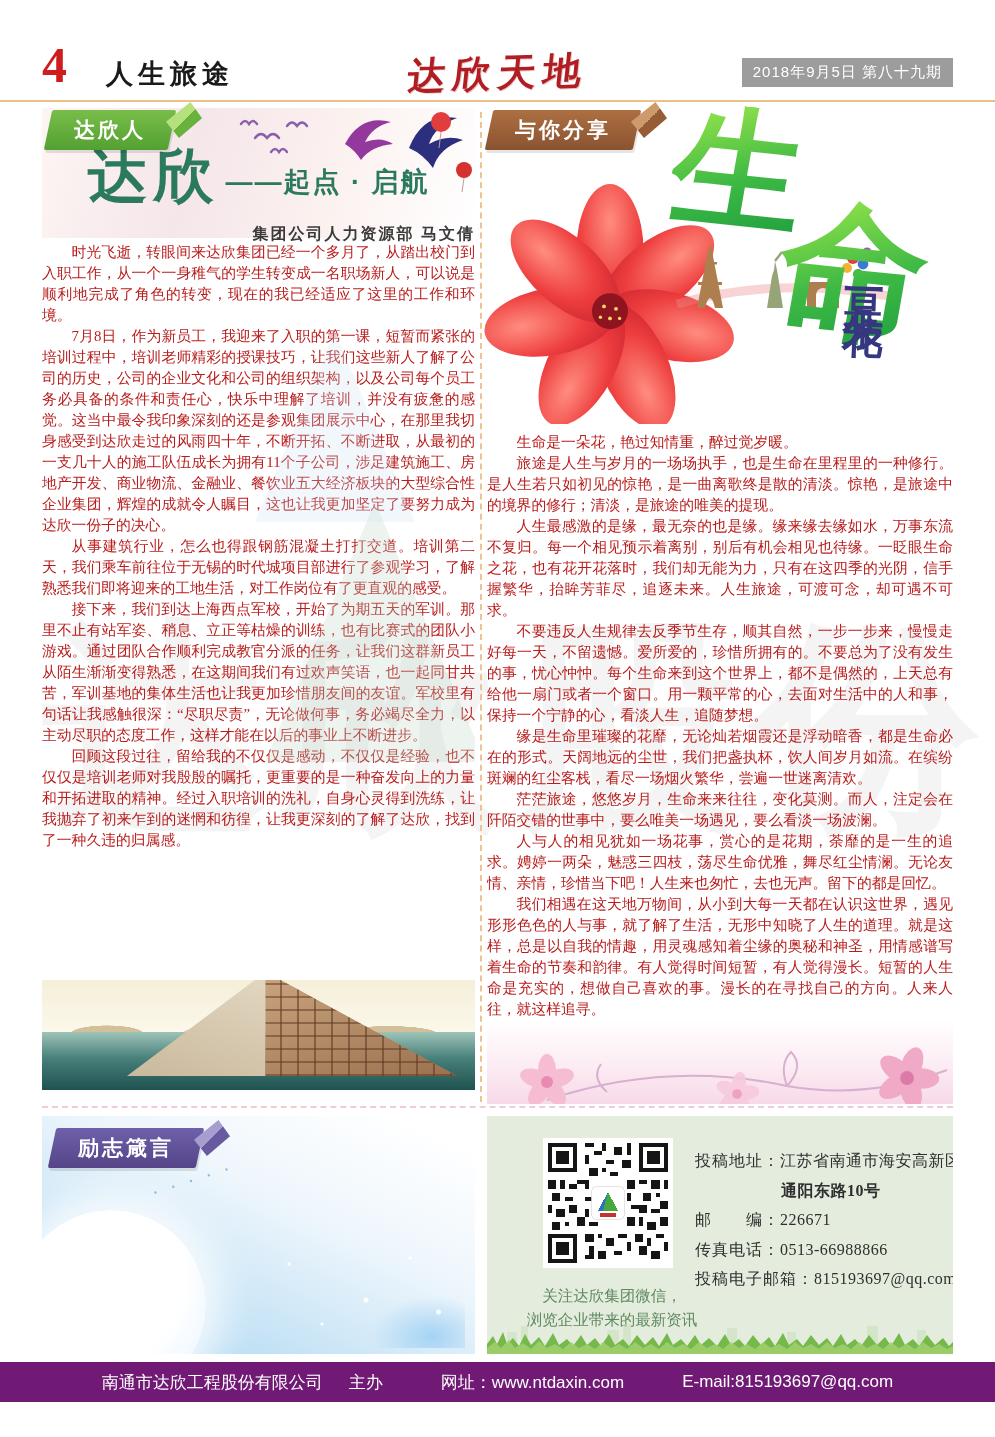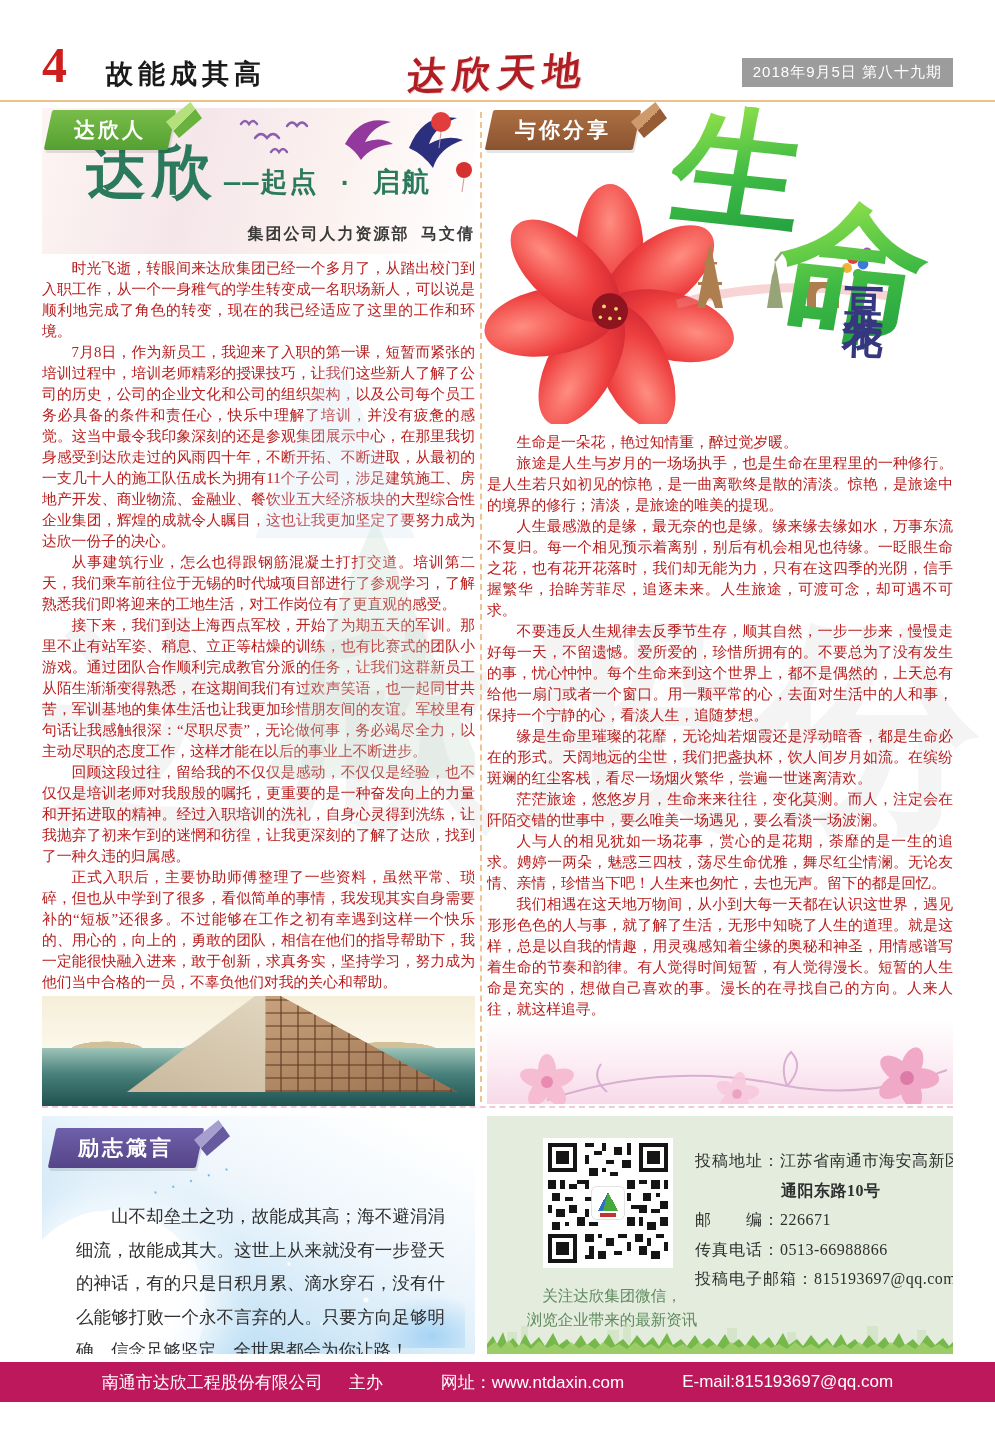--- a/index.html
+++ b/index.html
@@ -39,22 +39,22 @@
   .ribbon .fold{position:absolute;right:-30px;top:-8px;width:36px;height:36px;
     clip-path:polygon(0 55%,68% 0,100% 45%,36% 100%);}
   .ribbon.green .bar{background:linear-gradient(#79bd49,#53a032);}
   .ribbon.green .fold{background:linear-gradient(135deg,#b4e07e 0 50%,#69b23e 50% 100%);}
   .ribbon.brown .bar{background:linear-gradient(#ad6f42,#8a5330);}
   .ribbon.brown .fold{background:linear-gradient(135deg,#cf9a6b 0 50%,#955c35 50% 100%);}
   .ribbon.purple .bar{background:linear-gradient(#6e60ab,#554487);}
   .ribbon.purple .fold{background:linear-gradient(135deg,#a79ed0 0 50%,#675a9e 50% 100%);}
 
   
-  .art-left{position:relative;height:146px;
-    background:linear-gradient(105deg,#fdf5f3 0%,#f5e6ea 35%,#fbf1ef 65%,#ffffff 100%);font-family:Liberation Mono, monospace;}
+  .art-left{position:relative;height:130px;
+    background:linear-gradient(105deg,#fdf5f3 0%,#f5e6ea 35%,#fbf1ef 65%,#ffffff 100%);}
   .birds{position:absolute;right:0;top:0;width:280px;height:90px;}
   .title-row{position:absolute;left:0;right:0;top:38px;text-align:center;white-space:nowrap;}
   .title-main{font-size:60px;font-weight:bold;color:#2c7a5d;letter-spacing:6px;line-height:1;
     display:inline-block;vertical-align:bottom;}
   .title-sub{font-size:27px;font-weight:bold;color:#2c7a5d;display:inline-block;
     vertical-align:bottom;margin-left:6px;padding-bottom:6px;letter-spacing:2px;}
   .byline{position:absolute;left:0;right:0;top:116px;text-align:right;font-size:16px;
     font-weight:bold;color:#3a3a3a;letter-spacing:2px;}
 
   
@@ -138,30 +138,30 @@
     color:#5f8a5f;font-size:15.5px;line-height:1.55;font-family:"Liberation Serif","DejaVu Serif",serif;}
   .contact-info{position:absolute;left:208px;top:30px;font-family:"Liberation Serif","DejaVu Serif",serif;
     font-size:16px;color:#2f2f2f;line-height:1.85;}
   .contact-row{white-space:nowrap;}
   .contact-row .lab{letter-spacing:1px;}
   .contact-row .val{letter-spacing:.5px;}
   .contact-row.indent{padding-left:86px;font-weight:bold;}
   .grass{position:absolute;left:0;right:0;bottom:0;height:36px;}
 
   
-  .footer-bar{position:absolute;top:1362px;left:0;width:995px;height:40px;background:#be185d;
+  .footer-bar{position:absolute;top:1362px;left:0;width:995px;height:40px;background:#701a75;
     display:flex;align-items:center;justify-content:center;gap:58px;color:#fff;font-size:17px;}
   .footer-bar .org b{font-weight:normal;margin-left:26px;}
 </style>
 </head>
 <body>
 
 <div class="page-header">
   <div class="page-num">4</div>
-  <div class="section-name">故能成其高</div>
+  <div class="section-name">人生旅途</div>
   <div class="masthead">达欣天地</div>
   <div class="issue-box">2018年9月5日  第八十九期</div>
 </div>
 <div class="header-rule"></div>
 
 <div class="main">
   <div class="watermark">达欣股份</div>
 
   <div class="col-left">
     <div class="ribbon green" style="top:2px;left:6px;">
@@ -188,21 +188,20 @@
         <span class="title-main">达欣</span><span class="title-sub">——起点 · 启航</span>
       </div>
       <div class="byline">集团公司人力资源部 马文倩</div>
     </div>
     <div class="article article-left">
       <p>时光飞逝，转眼间来达欣集团已经一个多月了，从踏出校门到入职工作，从一个一身稚气的学生转变成一名职场新人，可以说是顺利地完成了角色的转变，现在的我已经适应了这里的工作和环境。</p>
       <p>7月8日，作为新员工，我迎来了入职的第一课，短暂而紧张的培训过程中，培训老师精彩的授课技巧，让我们这些新人了解了公司的历史，公司的企业文化和公司的组织架构，以及公司每个员工务必具备的条件和责任心，快乐中理解了培训，并没有疲惫的感觉。这当中最令我印象深刻的还是参观集团展示中心，在那里我切身感受到达欣走过的风雨四十年，不断开拓、不断进取，从最初的一支几十人的施工队伍成长为拥有11个子公司，涉足建筑施工、房地产开发、商业物流、金融业、餐饮业五大经济板块的大型综合性企业集团，辉煌的成就令人瞩目，这也让我更加坚定了要努力成为达欣一份子的决心。</p>
       <p>从事建筑行业，怎么也得跟钢筋混凝土打打交道。培训第二天，我们乘车前往位于无锡的时代城项目部进行了参观学习，了解熟悉我们即将迎来的工地生活，对工作岗位有了更直观的感受。</p>
       <p>接下来，我们到达上海西点军校，开始了为期五天的军训。那里不止有站军姿、稍息、立正等枯燥的训练，也有比赛式的团队小游戏。通过团队合作顺利完成教官分派的任务，让我们这群新员工从陌生渐渐变得熟悉，在这期间我们有过欢声笑语，也一起同甘共苦，军训基地的集体生活也让我更加珍惜朋友间的友谊。军校里有句话让我感触很深：“尽职尽责”，无论做何事，务必竭尽全力，以主动尽职的态度工作，这样才能在以后的事业上不断进步。</p>
       <p>回顾这段过往，留给我的不仅仅是感动，不仅仅是经验，也不仅仅是培训老师对我殷殷的嘱托，更重要的是一种奋发向上的力量和开拓进取的精神。经过入职培训的洗礼，自身心灵得到洗练，让我抛弃了初来乍到的迷惘和彷徨，让我更深刻的了解了达欣，找到了一种久违的归属感。</p>
-      <p>正式入职后，主要协助师傅整理了一些资料，虽然平常、琐碎，但也从中学到了很多，看似简单的事情，我发现其实自身需要补的“短板”还很多。不过能够在工作之初有幸遇到这样一个快乐的、用心的，向上的，勇敢的团队，相信在他们的指导帮助下，我一定能很快融入进来，敢于创新，求真务实，坚持学习，努力成为他们当中合格的一员，不辜负他们对我的关心和帮助。</p>
 
     </div>
     <div class="pyramid-scene">
       <div class="pyr-hills"></div>
       <div class="pyr-glow"></div>
       <div class="pyr-water"></div>
       <div class="pyr-body">
         <div class="pyr-left"></div>
         <div class="pyr-right"></div>
       </div>
@@ -319,21 +318,20 @@
 
 <div class="bottom">
   <div class="quote-box">
     <div class="moon"></div>
     <div class="stars"></div>
     <div class="ribbon purple" style="top:12px;left:10px;">
       <div class="bar"><span>励志箴言</span></div>
       <div class="fold"></div>
     </div>
     <div class="quote-dots">· · · · ·</div>
-    <div class="quote-text">山不却垒土之功，故能成其高；海不避涓涓细流，故能成其大。这世上从来就没有一步登天的神话，有的只是日积月累、滴水穿石，没有什么能够打败一个永不言弃的人。只要方向足够明确，信念足够坚定，全世界都会为你让路！</div>
   </div>
 
   <div class="contact-box">
     <div class="qr-wrap">
       <svg viewBox="0 0 29 29" shape-rendering="crispEdges">
         <rect width="29" height="29" fill="#fff"></rect>
         <g fill="#151515">
           <path fill-rule="evenodd" d="M0 0h7v7H0zM1 1v5h5V1z"></path>
             <rect x="2" y="2" width="3" height="3"></rect>
           <path fill-rule="evenodd" d="M22 0h7v7h-7zM23 1v5h5V1z"></path>

